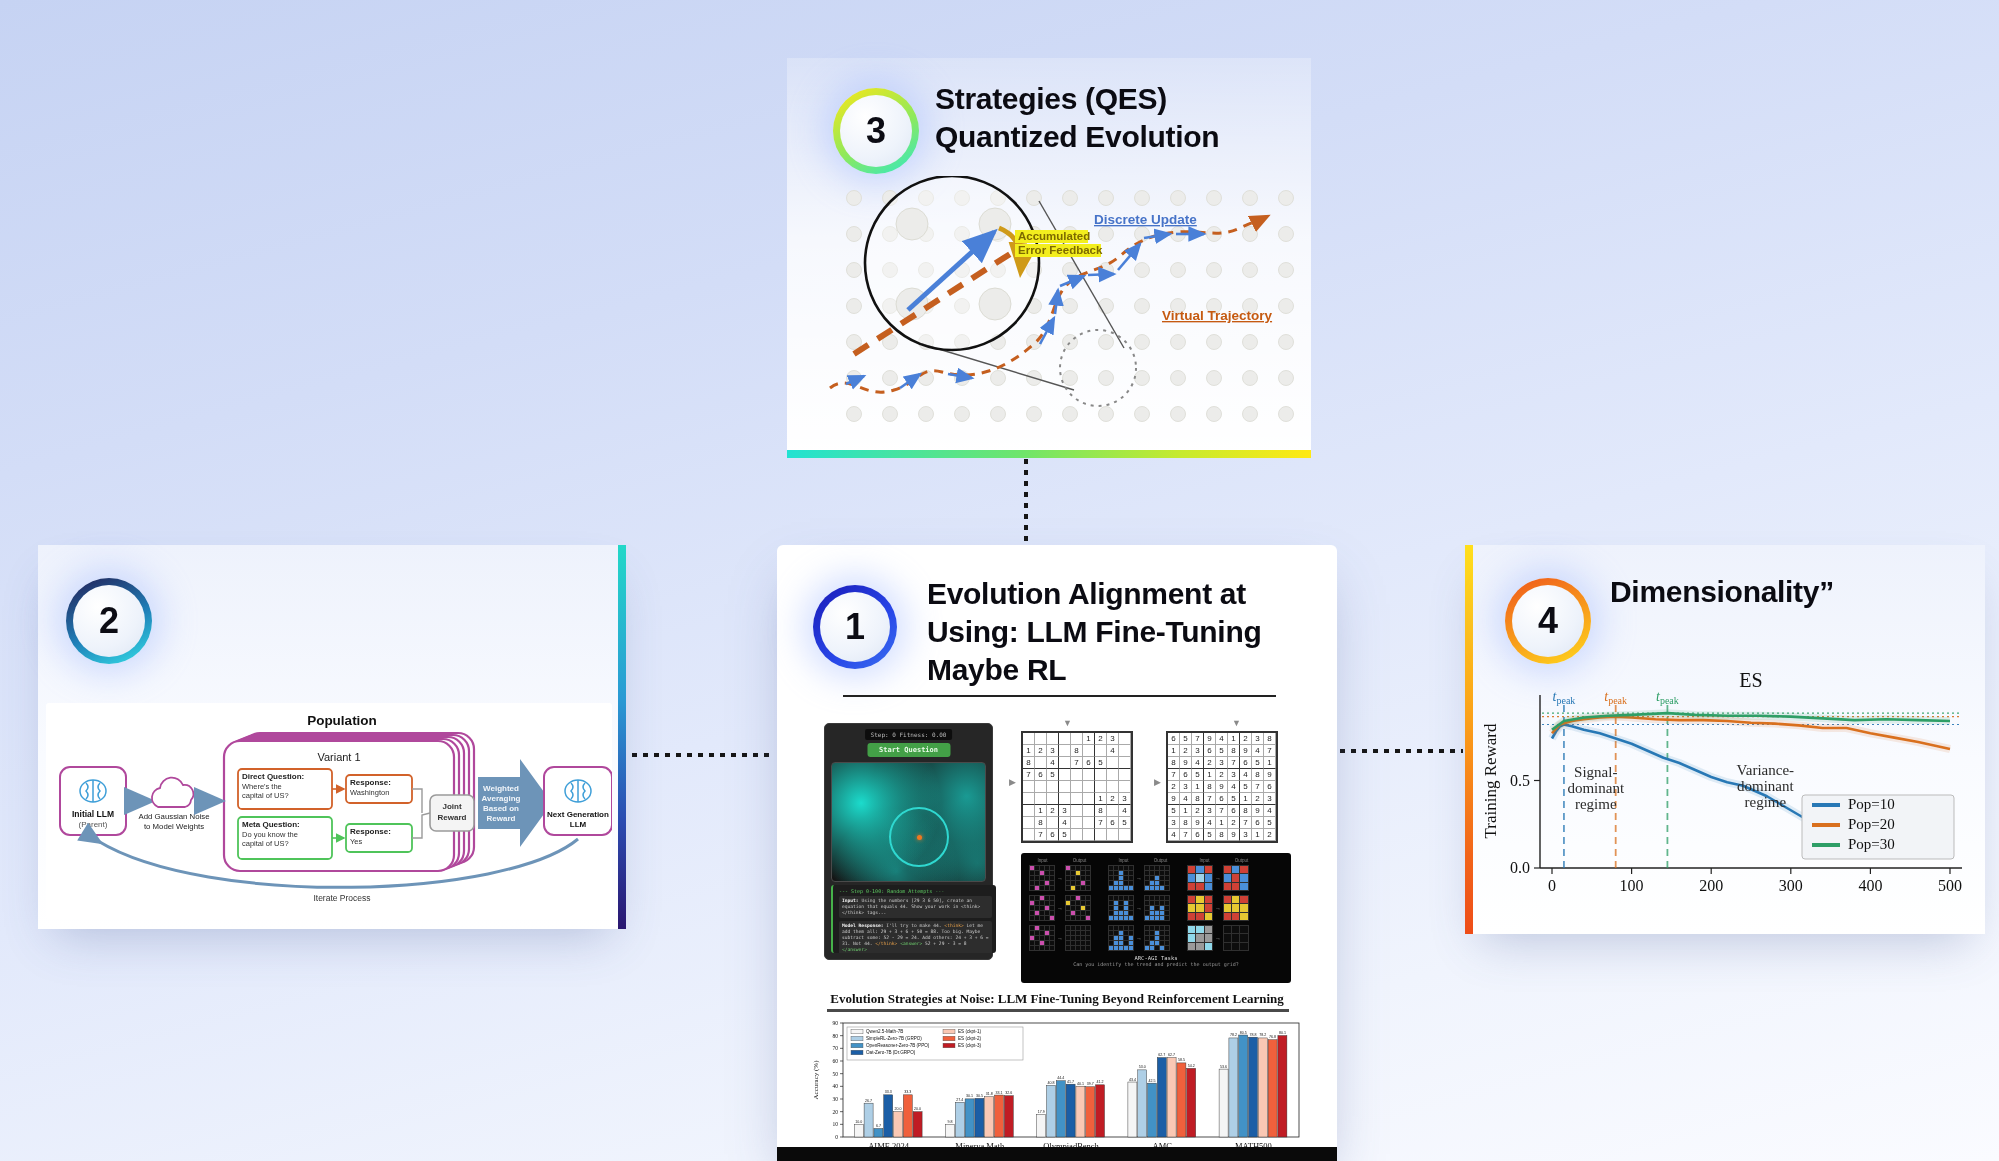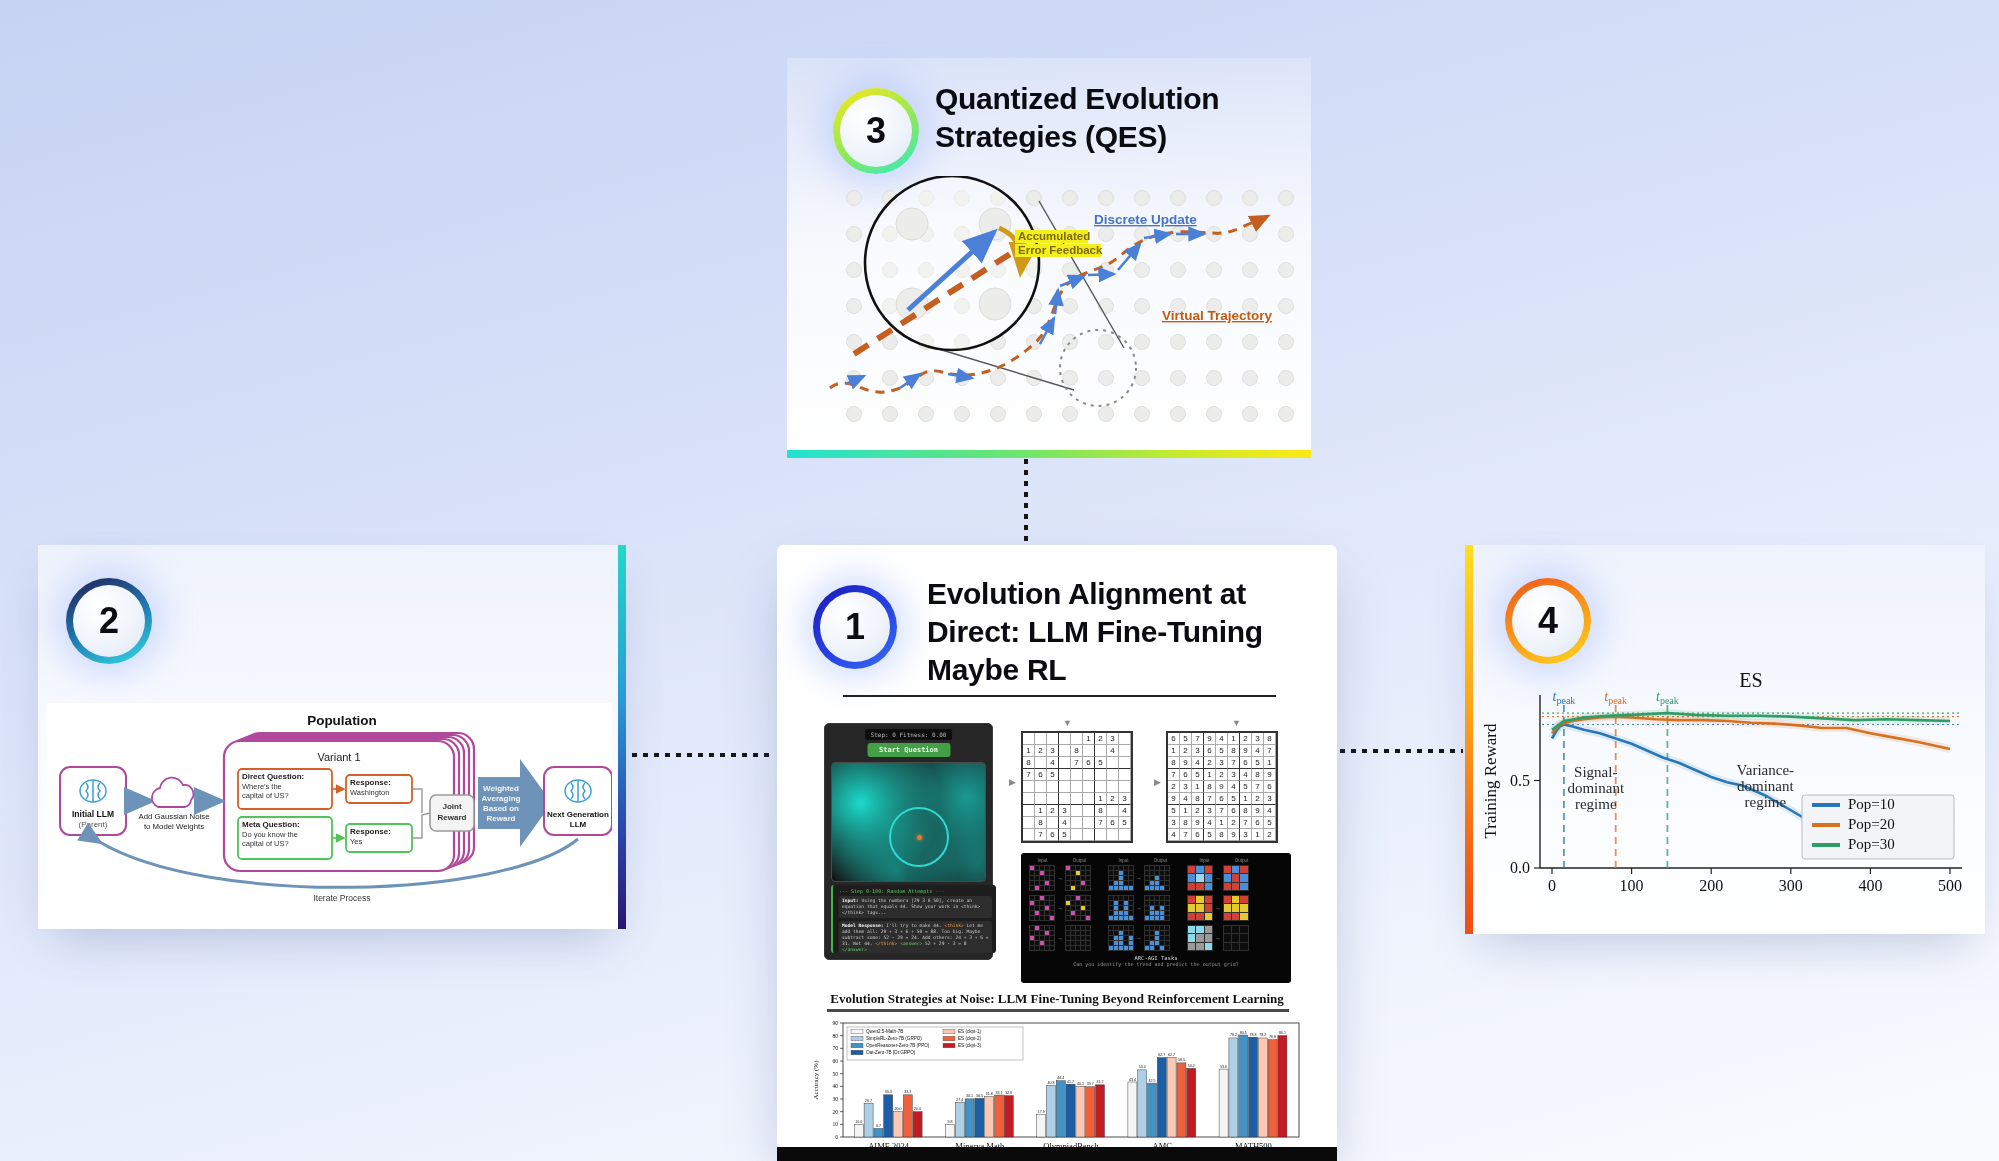--- a/index.html
+++ b/index.html
@@ -72,22 +72,22 @@
 
   <div class="dotted-v" style="left:1024px;top:459px;height:84px;"></div>
   <div class="dotted-h" style="left:632px;top:753px;width:142px;"></div>
   <div class="dotted-h" style="left:1340px;top:749px;width:123px;"></div>
 
   <div class="card card-soft" style="left:787px;top:58px;width:524px;height:400px;">
     <div class="badge" style="left:46px;top:30px;width:72px;height:72px;background:linear-gradient(150deg,#f2e71c 5%,#8ee95c 55%,#2ee8c8 100%);">
       <div class="badge-inner">3</div>
     </div>
     <div class="card-title" style="left:148px;top:22px;width:360px;">
+      <div>Strategies (QES)</div>
       <div>Quantized Evolution</div>
-      <div>Strategies (QES)</div>
     </div>
 
     <svg style="position:absolute;left:15px;top:118px;" width="494" height="272" viewBox="0 0 494 272">
       <defs>
         <marker id="arrB" markerWidth="8" markerHeight="8" refX="6" refY="3" orient="auto">
             <path d="M0,0 L7,3 L0,6 Z" fill="#4a80d8"></path>
           </marker>
         <marker id="arrO" markerWidth="8" markerHeight="8" refX="6" refY="3" orient="auto">
             <path d="M0,0 L7,3 L0,6 Z" fill="#c55f1f"></path>
           </marker>
@@ -339,21 +339,21 @@
 
     <div class="edge-bar-v" style="right:0;background:linear-gradient(180deg,#23d8c8 0%,#2a9ad4 40%,#2b4bb0 72%,#2a1670 100%);"></div>
   </div>
 
   <div class="card card-white" style="left:777px;top:545px;width:560px;height:616px;">
     <div class="badge" style="left:36px;top:40px;width:70px;height:70px;background:linear-gradient(140deg,#1a1ab8 0%,#2847e8 60%,#3a70f0 100%);">
       <div class="badge-inner">1</div>
     </div>
     <div class="card-title" style="left:150px;top:30px;width:400px;">
       <div>Evolution Alignment at</div>
-      <div>Direct: LLM Fine-Tuning</div>
+      <div>Using: LLM Fine-Tuning</div>
       <div>Maybe RL</div>
     </div>
     <div style="position:absolute;left:66px;top:150px;width:433px;height:1.5px;background:#222;"></div>
 
     <div class="game-panel" style="left:47px;top:178px;width:167px;height:235px;">
       <div class="game-status">Step: 0   Fitness: 0.00</div>
       <div class="game-btn">Start Question</div>
       <div class="game-area">
         <div class="game-ring">
             <div class="game-dot"></div>
@@ -1091,20 +1091,21 @@
 
     <div class="black-strip"></div>
   </div>
 
   <div class="card card-pane" style="left:1465px;top:545px;width:520px;height:389px;">
     <div class="edge-bar-v" style="left:0;background:linear-gradient(180deg,#ffdf1c 0%,#fba019 45%,#f2641a 80%,#ee4d18 100%);"></div>
     <div class="badge" style="left:40px;top:33px;width:72px;height:72px;background:linear-gradient(155deg,#f0631c 10%,#f89e1b 55%,#ffd91e 100%);">
       <div class="badge-inner">4</div>
     </div>
     <div class="card-title" style="left:145px;top:28px;width:360px;">
+      <div>Dimensionality”</div>
     </div>
     <svg id="line-chart" style="position:absolute;left:15px;top:118px;" width="495" height="260" viewBox="0 0 495 260">
         <text x="271" y="24" text-anchor="middle" font-size="20" font-family="Liberation Serif, serif" fill="#111">ES</text>
         <text x="16" y="118" text-anchor="middle" font-size="17" font-family="Liberation Serif, serif" fill="#111" transform="rotate(-90 16 118)">Training Reward</text>
         <line x1="60" y1="32" x2="60" y2="205" stroke="#222" stroke-width="1.4"></line>
         <line x1="60" y1="205" x2="482" y2="205" stroke="#222" stroke-width="1.4"></line>
         <line x1="54" y1="205" x2="60" y2="205" stroke="#222" stroke-width="1.2"></line>
         <text x="50" y="210" text-anchor="end" font-size="16" font-family="Liberation Serif, serif" fill="#111">0.0</text>
         <line x1="54" y1="117.5" x2="60" y2="117.5" stroke="#222" stroke-width="1.2"></line>
         <text x="50" y="122.5" text-anchor="end" font-size="16" font-family="Liberation Serif, serif" fill="#111">0.5</text>

